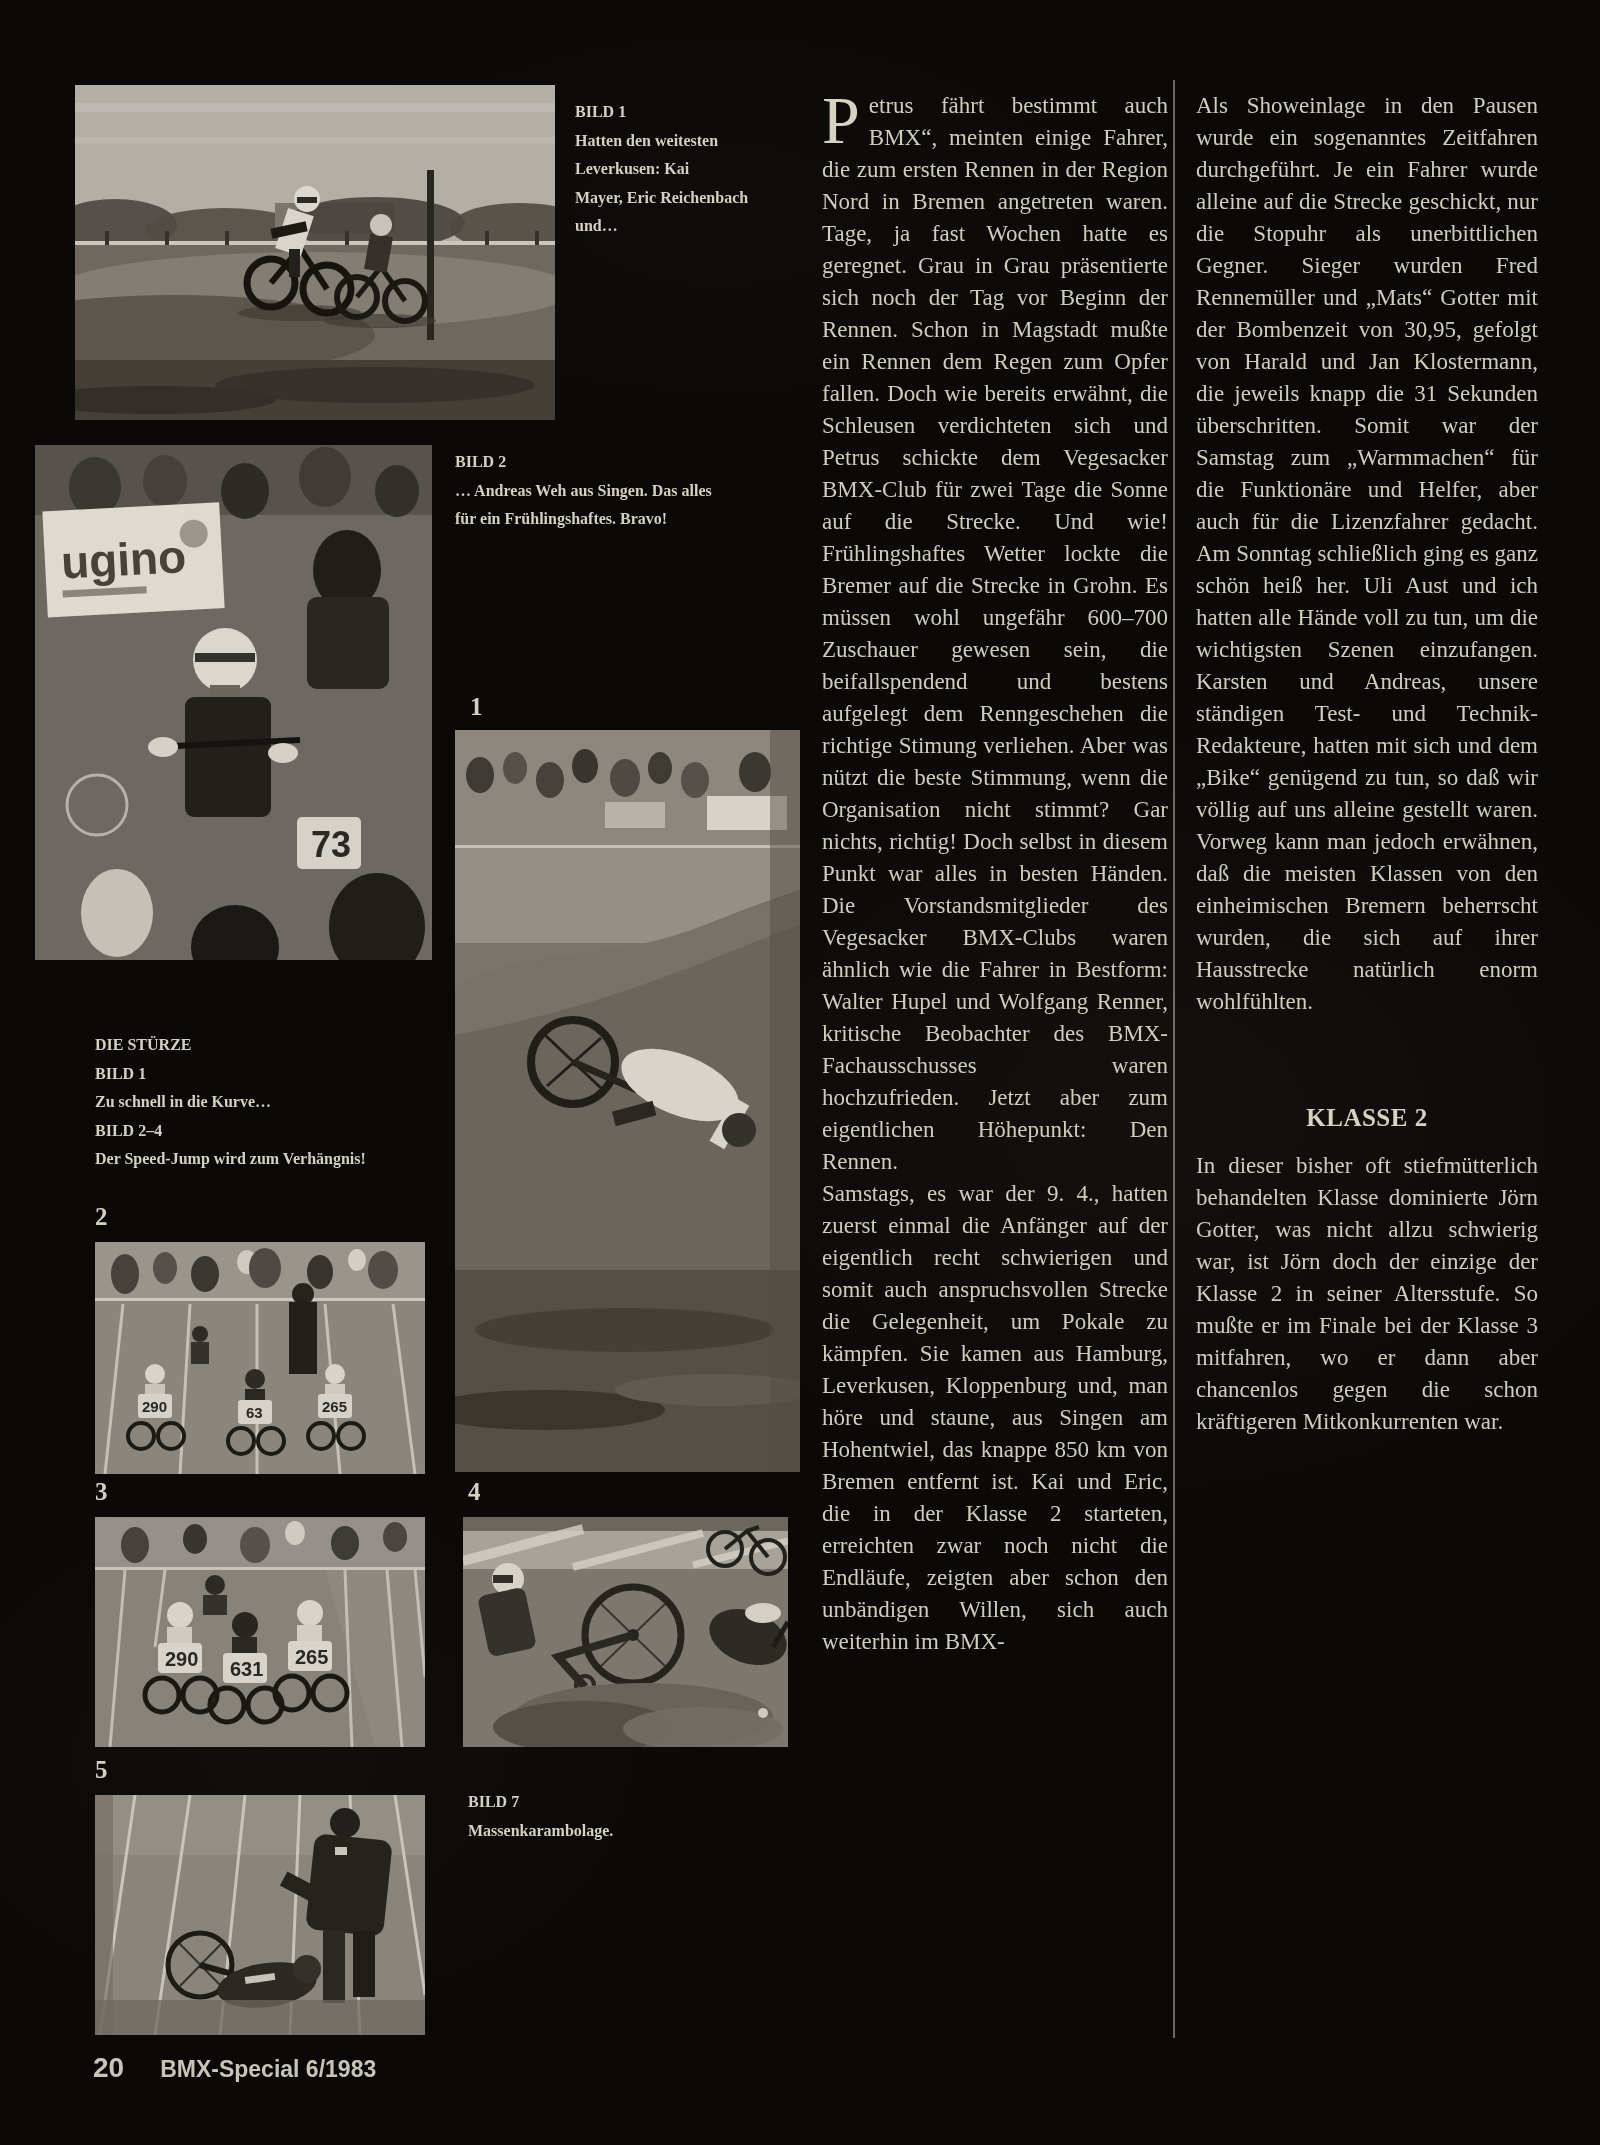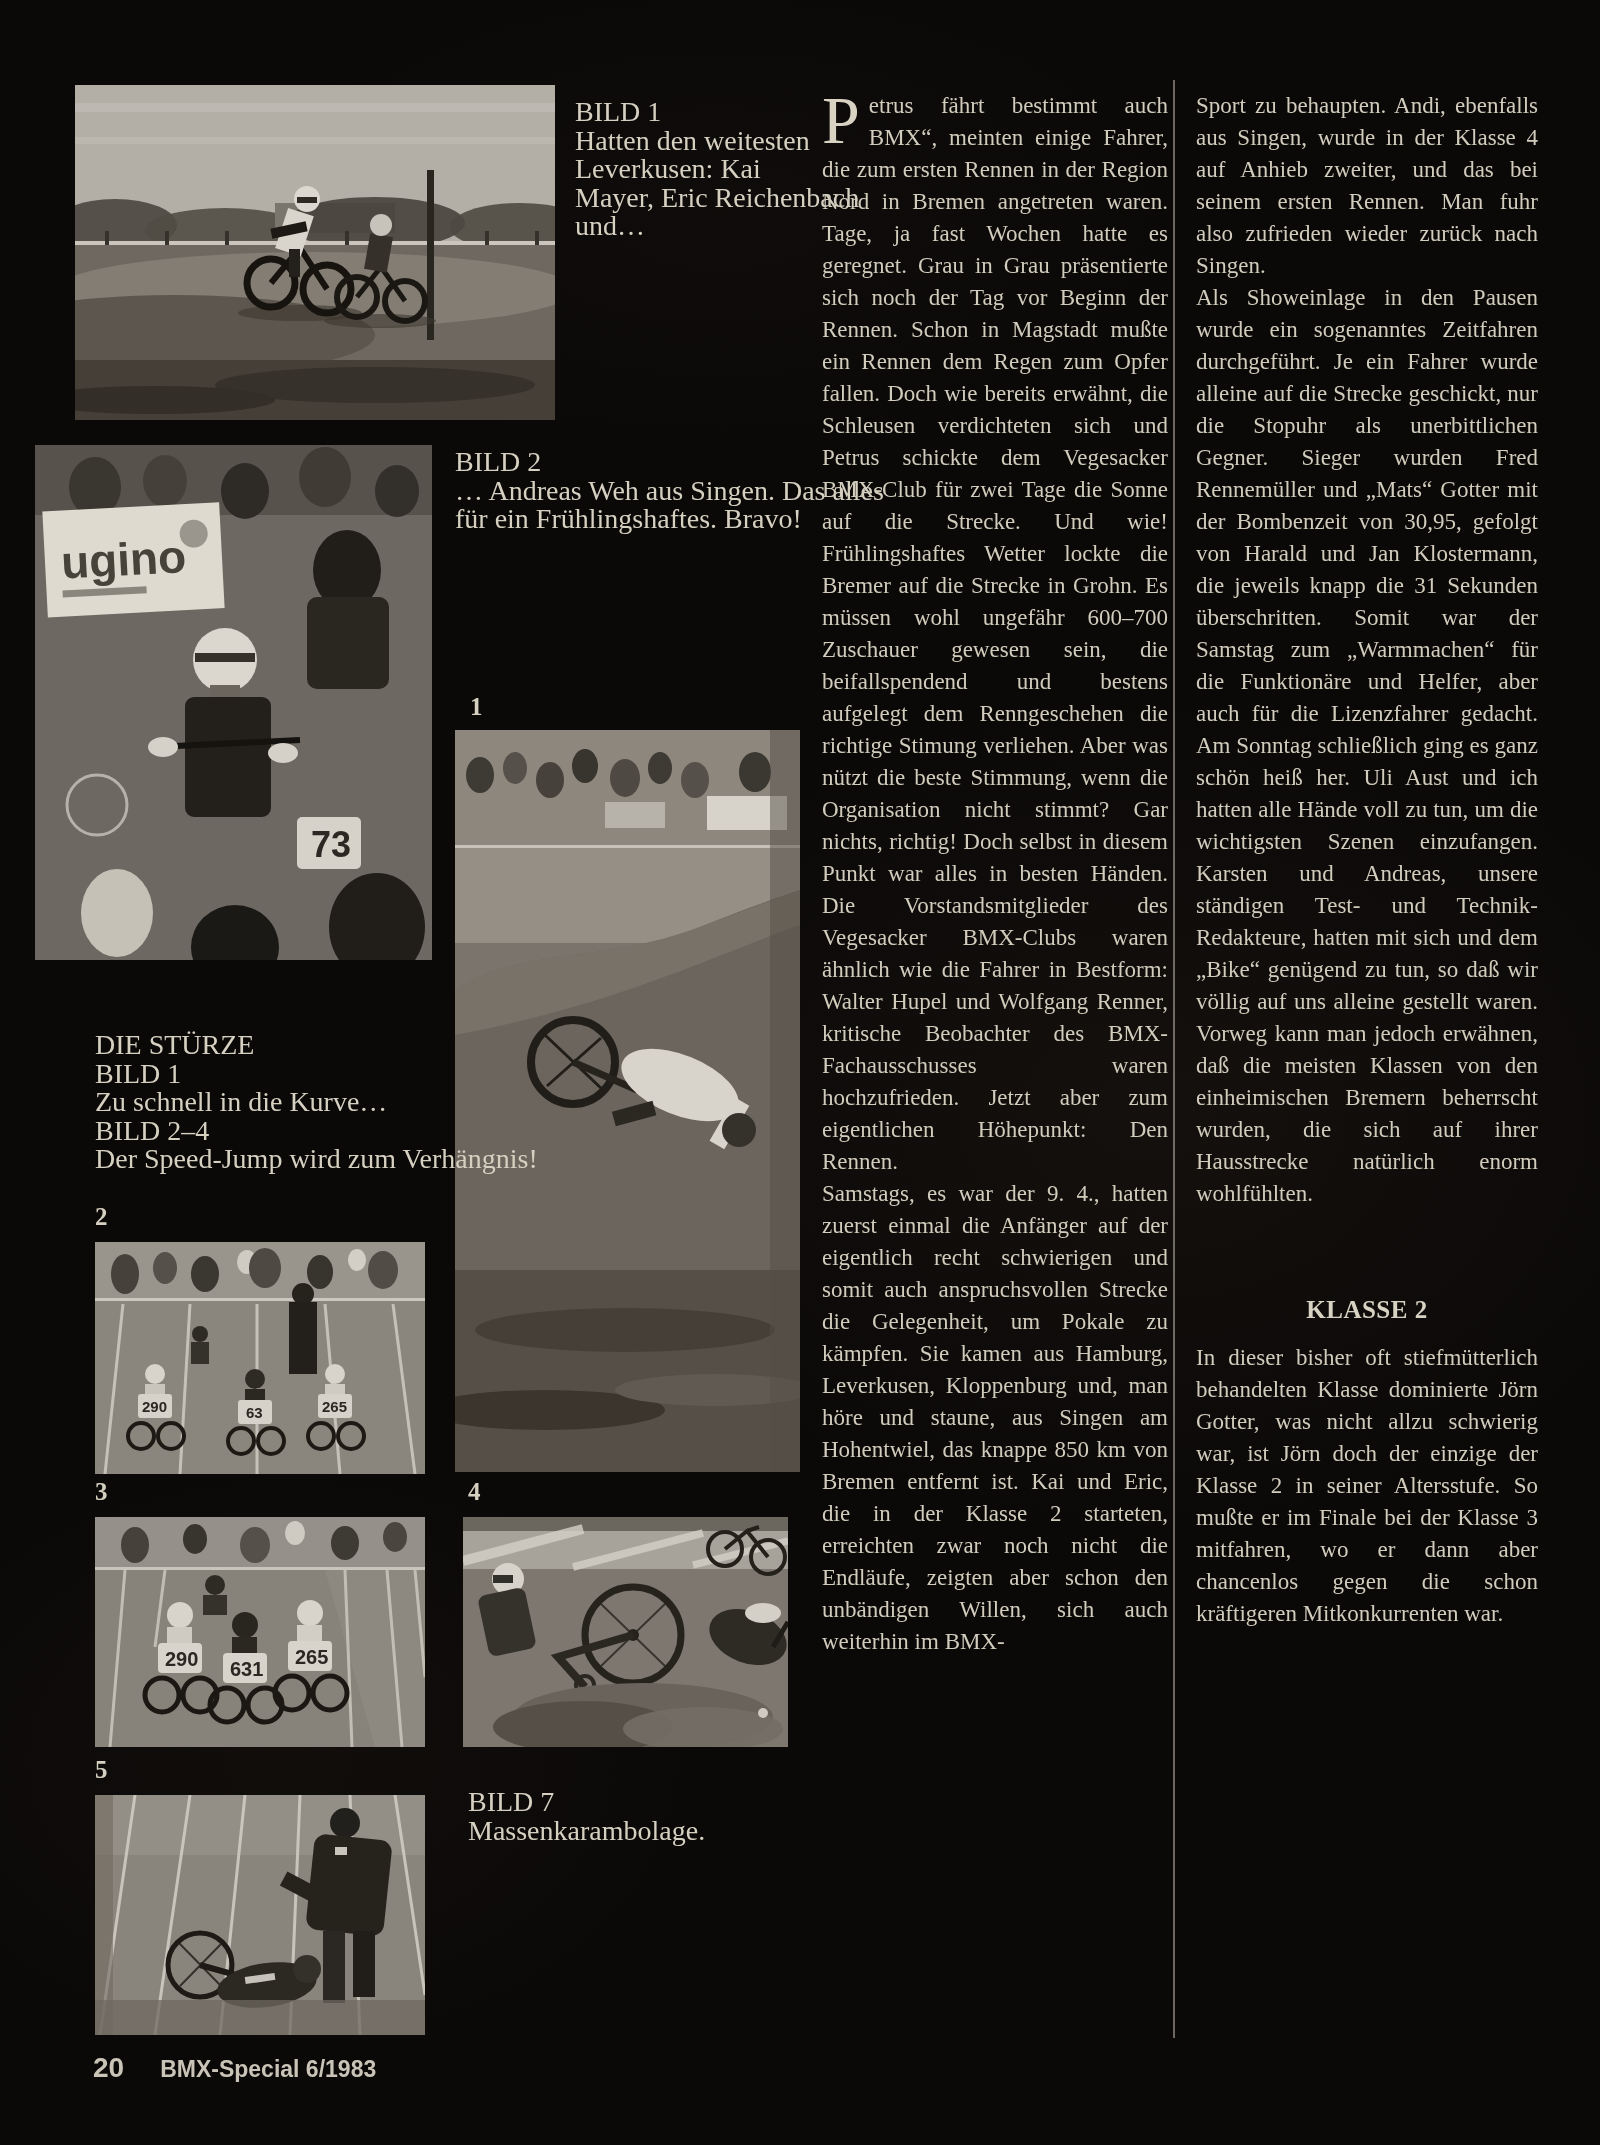--- a/index.html
+++ b/index.html
@@ -9,21 +9,21 @@
     background:
       radial-gradient(ellipse 900px 650px at 72% 52%, rgba(64,54,44,0.16), transparent 65%),
       radial-gradient(ellipse 700px 500px at 18% 82%, rgba(58,48,38,0.12), transparent 60%),
       radial-gradient(ellipse 800px 400px at 45% 10%, rgba(50,42,34,0.10), transparent 60%),
       #0b0908;
   }
   .col { position:absolute; top:90px; font-size:23px; line-height:32px; text-align:justify; color:#d2ccbd; }
   .col p { margin:0; }
   .dropcap { float:left; font-size:68px; line-height:55px; padding:3px 9px 0 0; color:#d8d2c3; }
   .klasse-heading { font-size:25px; font-weight:bold; margin:84px 0 16px 0; text-align:center; letter-spacing:0.5px; color:#d8d2c3; }
-  .caption { position:absolute; font-weight:normal; font-size:28px; line-height:28.5px; color:#d6d0c1; }
+  .caption { position:absolute; font-weight:bold; font-size:16px; line-height:28.5px; color:#d6d0c1; }
   .cap-line { white-space:nowrap; }
   .photo-num { position:absolute; font-weight:bold; font-size:25px; color:#d6d0c1; }
   figure.photo { position:absolute; margin:0; padding:0; }
   figure.photo svg { display:block; }
   .divider { position:absolute; left:1173px; top:80px; width:2px; height:1958px; background:rgba(205,198,185,0.5); }
   .footer { position:absolute; top:2052px; left:93px; font-family:"Liberation Sans", sans-serif; font-weight:bold; color:#c9c4b7; }
   .pageno { font-size:28px; margin-right:36px; vertical-align:baseline;text-align:center; }
   .brand { font-size:23px; }
   svg text { font-family:"Liberation Sans", sans-serif; font-weight:bold; }
 </style>
@@ -364,21 +364,20 @@
   </div>
 
   <div class="col" style="left:822px;width:346px">
     <p><span class="dropcap">P</span><span>etrus fährt bestimmt auch BMX“, meinten einige Fahrer, die zum ersten Rennen in der Region Nord in Bremen angetreten waren. Tage, ja fast Wochen hatte es geregnet. Grau in Grau präsentierte sich noch der Tag vor Beginn der Rennen. Schon in Magstadt mußte ein Rennen dem Regen zum Opfer fallen. Doch wie bereits erwähnt, die Schleusen verdichteten sich und Petrus schickte dem Vegesacker BMX-Club für zwei Tage die Sonne auf die Strecke. Und wie! Frühlingshaftes Wetter lockte die Bremer auf die Strecke in Grohn. Es müssen wohl ungefähr 600–700 Zuschauer gewesen sein, die beifallspendend und bestens aufgelegt dem Renngeschehen die richtige Stimung verliehen. Aber was nützt die beste Stimmung, wenn die Organisation nicht stimmt? Gar nichts, richtig! Doch selbst in diesem Punkt war alles in besten Händen. Die Vorstandsmitglieder des Vegesacker BMX-Clubs waren ähnlich wie die Fahrer in Bestform: Walter Hupel und Wolfgang Renner, kritische Beobachter des BMX-Fachausschusses waren hochzufrieden. Jetzt aber zum eigentlichen Höhepunkt: Den Rennen.</span></p>
     <p>Samstags, es war der 9. 4., hatten zuerst einmal die Anfänger auf der eigentlich recht schwierigen und somit auch anspruchsvollen Strecke die Gelegenheit, um Pokale zu kämpfen. Sie kamen aus Hamburg, Leverkusen, Kloppenburg und, man höre und staune, aus Singen am Hohentwiel, das knappe 850 km von Bremen entfernt ist. Kai und Eric, die in der Klasse 2 starteten, erreichten zwar noch nicht die Endläufe, zeigten aber schon den unbändigen Willen, sich auch weiterhin im BMX-</p>
   </div>
 
   <div class="divider"></div>
 
   <div class="col" style="left:1196px;width:342px">
-    <p>Sport zu behaupten. Andi, ebenfalls aus Singen, wurde in der Klasse 4 auf Anhieb zweiter, und das bei seinem ersten Rennen. Man fuhr also zufrieden wieder zurück nach Singen.</p>
     <p>Als Showeinlage in den Pausen wurde ein sogenanntes Zeitfahren durchgeführt. Je ein Fahrer wurde alleine auf die Strecke geschickt, nur die Stopuhr als unerbittlichen Gegner. Sieger wurden Fred Rennemüller und „Mats“ Gotter mit der Bombenzeit von 30,95, gefolgt von Harald und Jan Klostermann, die jeweils knapp die 31 Sekunden überschritten. Somit war der Samstag zum „Warmmachen“ für die Funktionäre und Helfer, aber auch für die Lizenzfahrer gedacht. Am Sonntag schließlich ging es ganz schön heiß her. Uli Aust und ich hatten alle Hände voll zu tun, um die wichtigsten Szenen einzufangen. Karsten und Andreas, unsere ständigen Test- und Technik-Redakteure, hatten mit sich und dem „Bike“ genügend zu tun, so daß wir völlig auf uns alleine gestellt waren. Vorweg kann man jedoch erwähnen, daß die meisten Klassen von den einheimischen Bremern beherrscht wurden, die sich auf ihrer Hausstrecke natürlich enorm wohlfühlten.</p>
     <div class="klasse-heading">KLASSE 2</div>
     <p>In dieser bisher oft stiefmütterlich behandelten Klasse dominierte Jörn Gotter, was nicht allzu schwierig war, ist Jörn doch der einzige der Klasse 2 in seiner Altersstufe. So mußte er im Finale bei der Klasse 3 mitfahren, wo er dann aber chancenlos gegen die schon kräftigeren Mitkonkurrenten war.</p>
   </div>
 
   <div class="footer">
     <span class="pageno">20</span><span class="brand">BMX-Special 6/1983</span>
   </div>
 
 </div>

